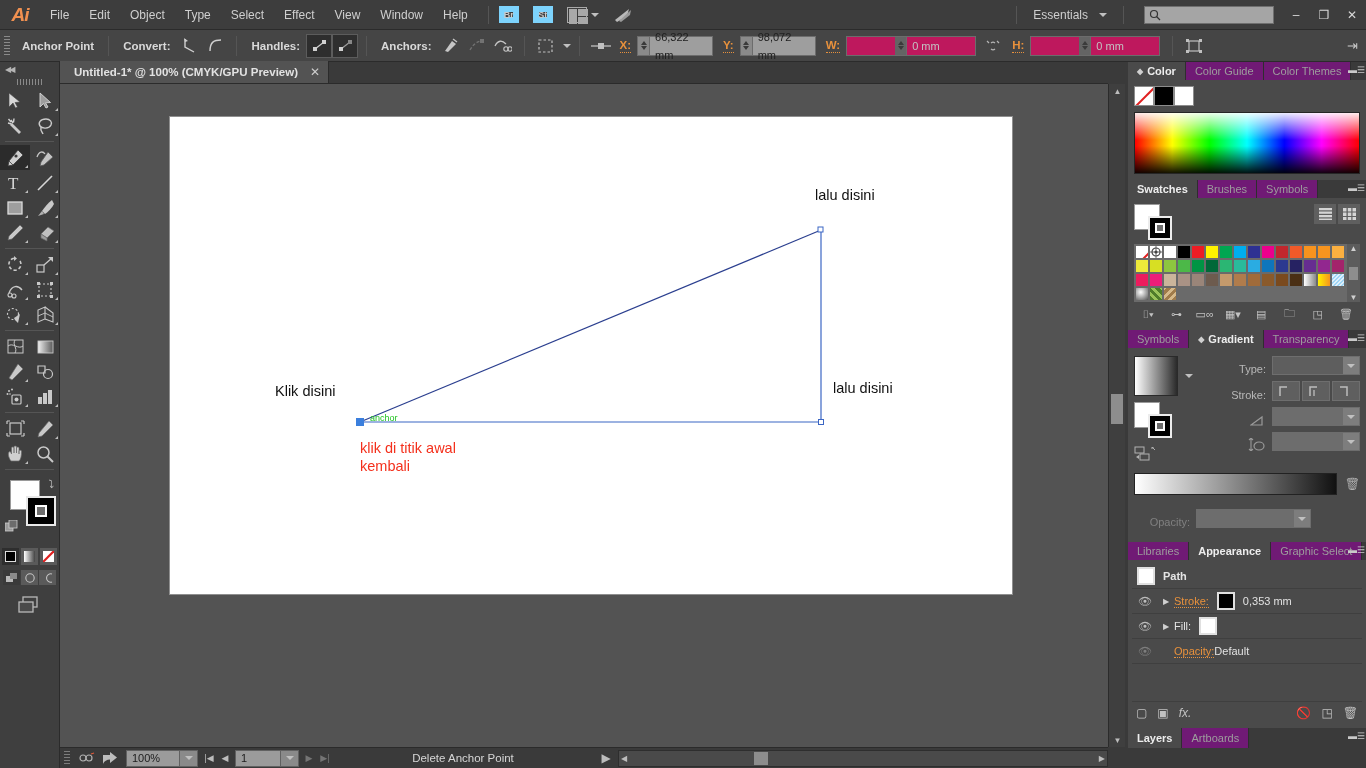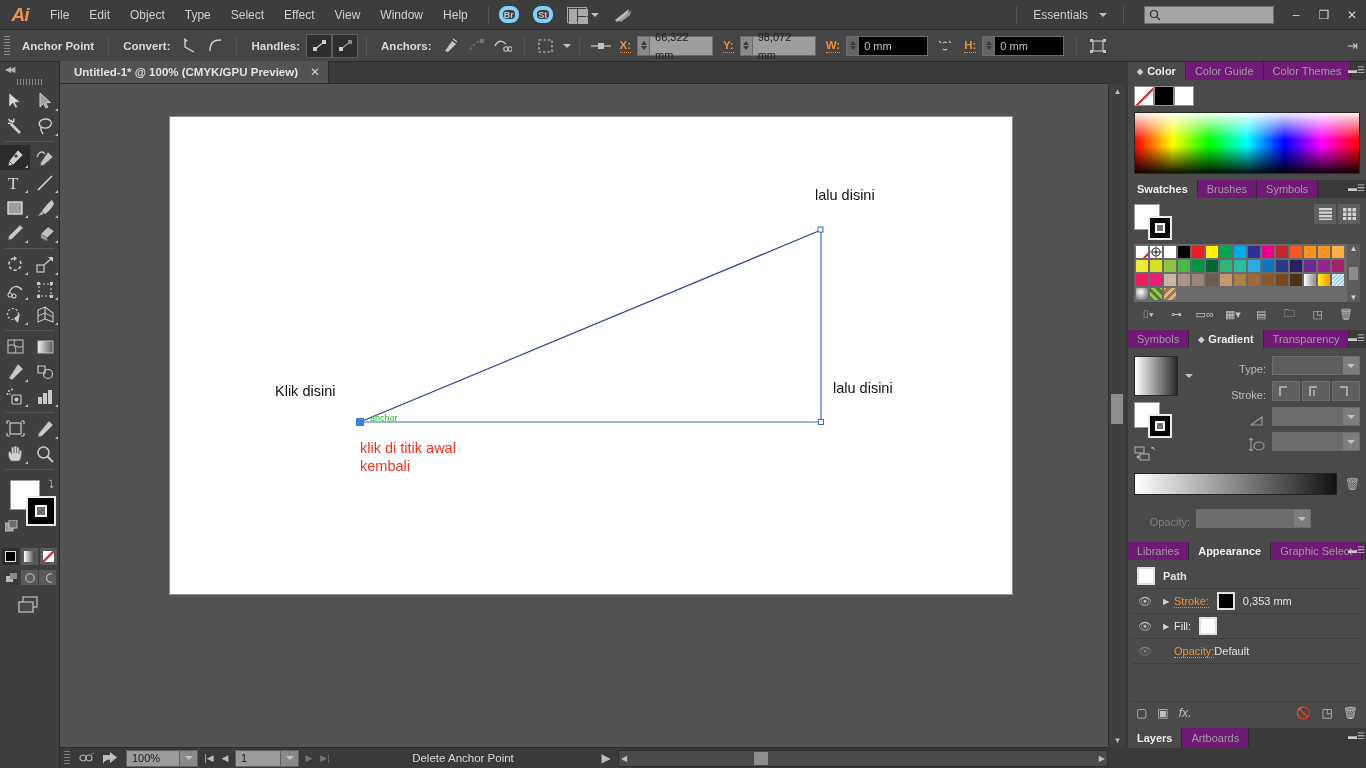--- a/index.html
+++ b/index.html
@@ -16,21 +16,21 @@
   
   .menubar{
     position:absolute; left:0; top:0; width:1366px; height:30px;
     background:#3d3d3d; display:flex; align-items:center;
     border-bottom:1px solid #2b2b2b;
   }
   .ai-logo{ width:40px; text-align:center; color:#f09050; font-size:19px; font-weight:bold; font-style:italic; letter-spacing:-1px;}
   .menu-item{ padding:0 10px; height:30px; line-height:30px; color:#cfcfcf; font-size:12px;}
   .mb-sep{ width:1px; height:18px; background:#555; margin:0 10px; }
   .icon-box{
-    width:20px;height:17px;border:4px solid #7dd3fc;border-radius:8px;
+    width:20px;height:17px;border:6px solid #7dd3fc;border-radius:0;
     display:flex;align-items:center;justify-content:center;
     font-size:9px;color:#c9c9c9;margin-right:14px; font-weight:bold;
   }
   .arrange-ico{ display:flex; align-items:center; margin-right:14px; }
   .arrange-grid{ width:20px;height:16px;border:1px solid #a9a9a9; display:grid; grid-template-columns:8px 10px; grid-template-rows:7px 7px; gap:1px; padding:1px;}
   .arrange-grid i{ background:#a9a9a9; display:block;}
   .arrange-grid i:first-child{ grid-row:1/3; }
   .caret{ width:0;height:0;border-left:4px solid transparent;border-right:4px solid transparent;border-top:4px solid #c0c0c0; margin-left:4px;}
   .stock-ico{ width:22px;height:16px;margin-right:10px; }
   .mb-right{ margin-left:auto; display:flex; align-items:center; height:30px;}
@@ -57,21 +57,21 @@
   .cb-ico.dim{ opacity:.38; }
   .numfield{
     display:flex;align-items:center;height:20px;border:1px solid #6c6c6c; background:#9e9e9e;
     margin-right:4px;
   }
   .numfield .spin{ width:12px;height:18px;background:#8a8a8a;border-right:1px solid #6c6c6c;
     display:flex;flex-direction:column;align-items:center;justify-content:center;gap:1px;}
   .spin .up{width:0;height:0;border-left:3px solid transparent;border-right:3px solid transparent;border-bottom:4px solid #3a3a3a;}
   .spin .dn{width:0;height:0;border-left:3px solid transparent;border-right:3px solid transparent;border-top:4px solid #3a3a3a;}
   .numfield .val{ width:62px; padding:0 5px; font-size:11px; color:#202020; line-height:18px;}
-  .numfield.empty{ background:#000000;}
+  .numfield.empty{ background:#be185d;padding-left:48px;}
   .numfield.empty .val{ color:#c3c3c3; width:68px;}
   .numfield.empty .spin{ background:#646464;}
   .cb-right{ margin-left:auto; margin-right:8px; color:#c7c7c7; font-size:13px;}
 
   
   .tabbar{
     position:absolute; left:60px; top:62px; width:1048px; height:22px;
     background:#3a3a3a; display:flex; align-items:flex-end;
     border-bottom:1px solid #2b2b2b;
   }

